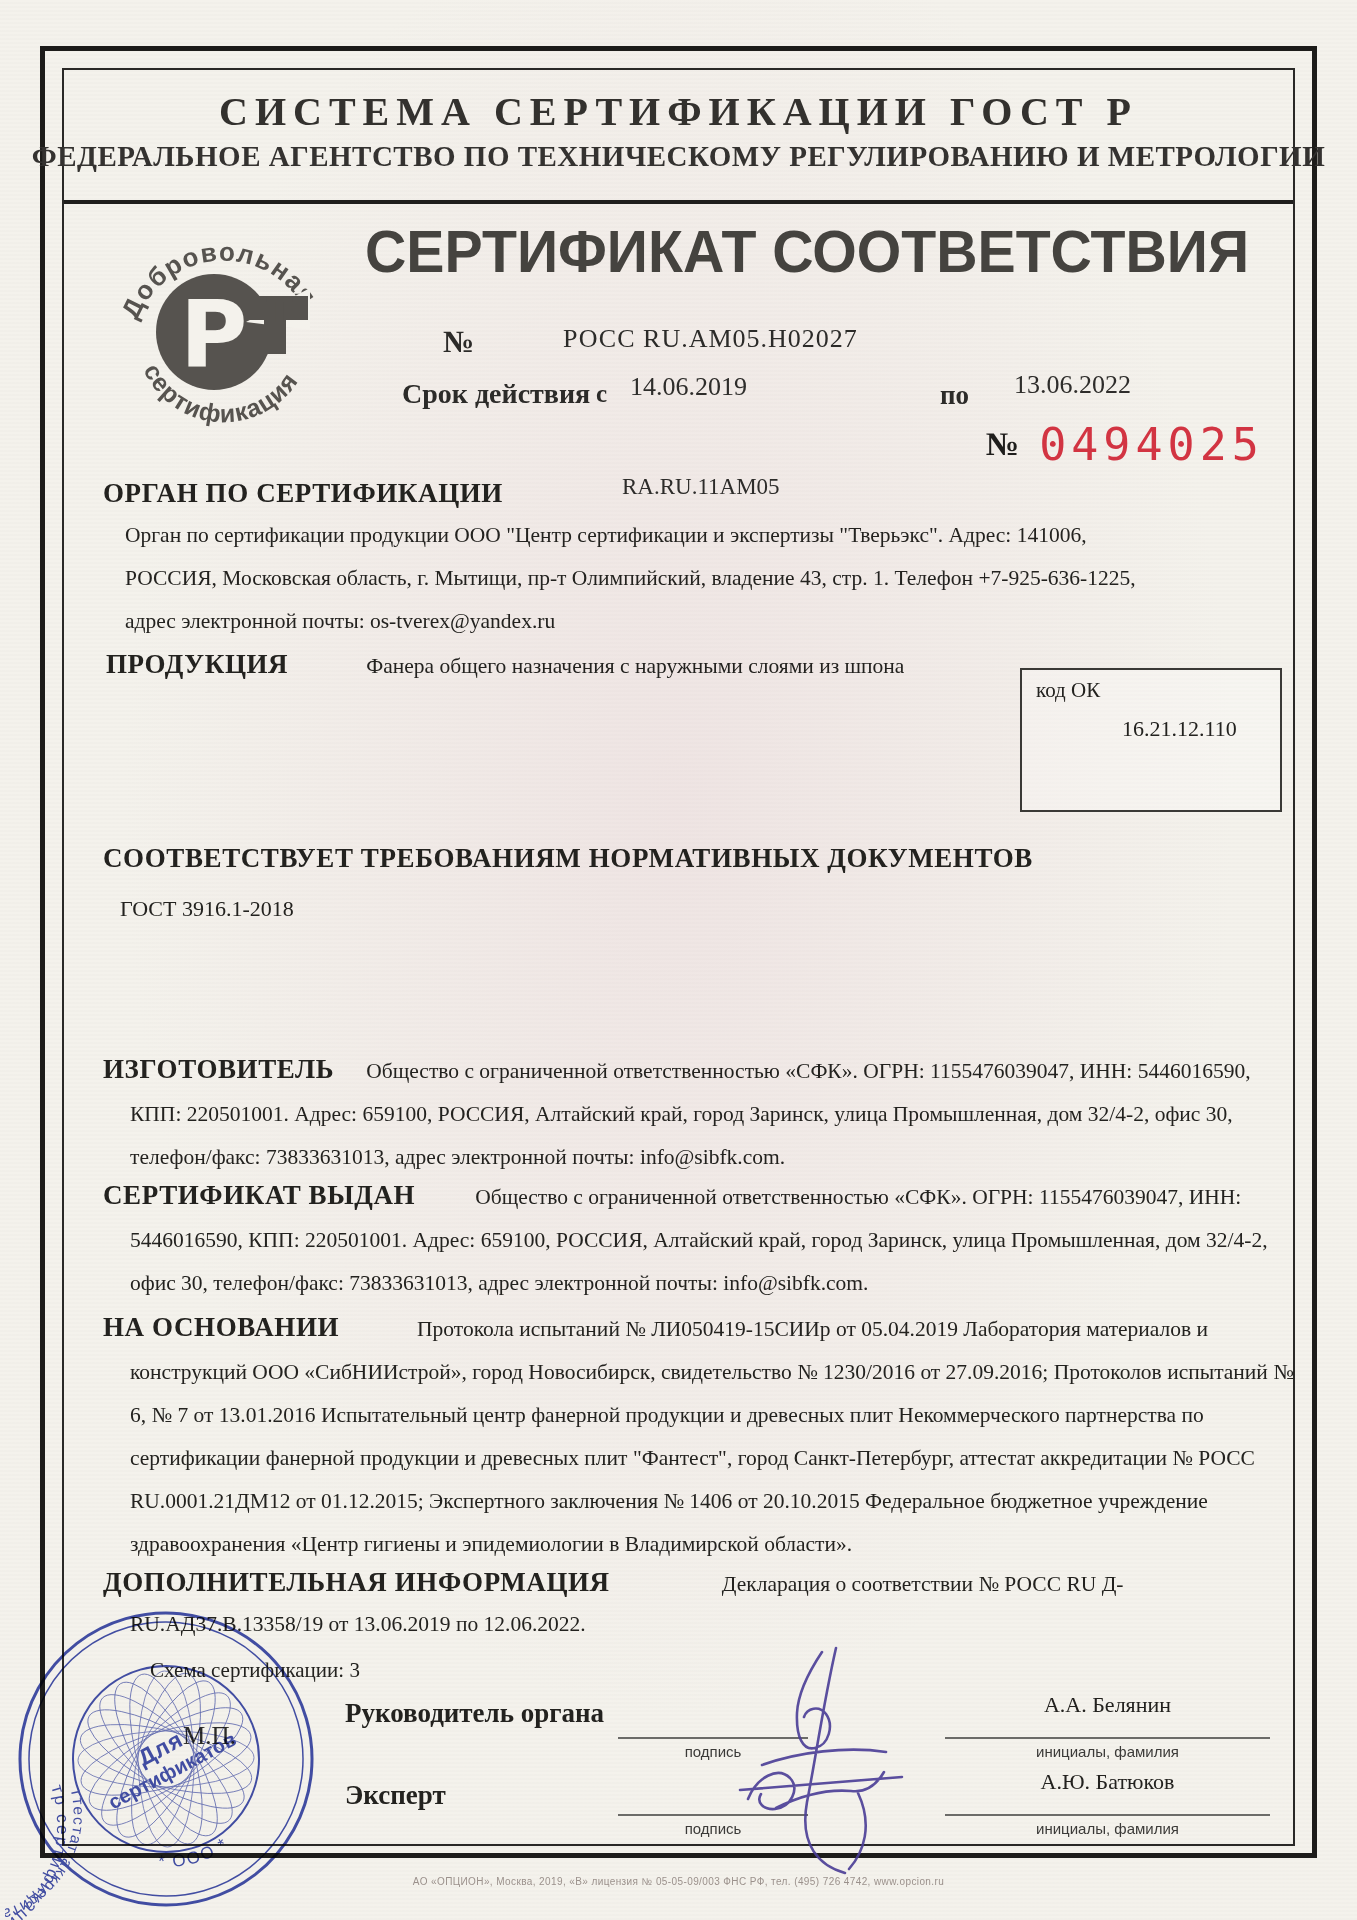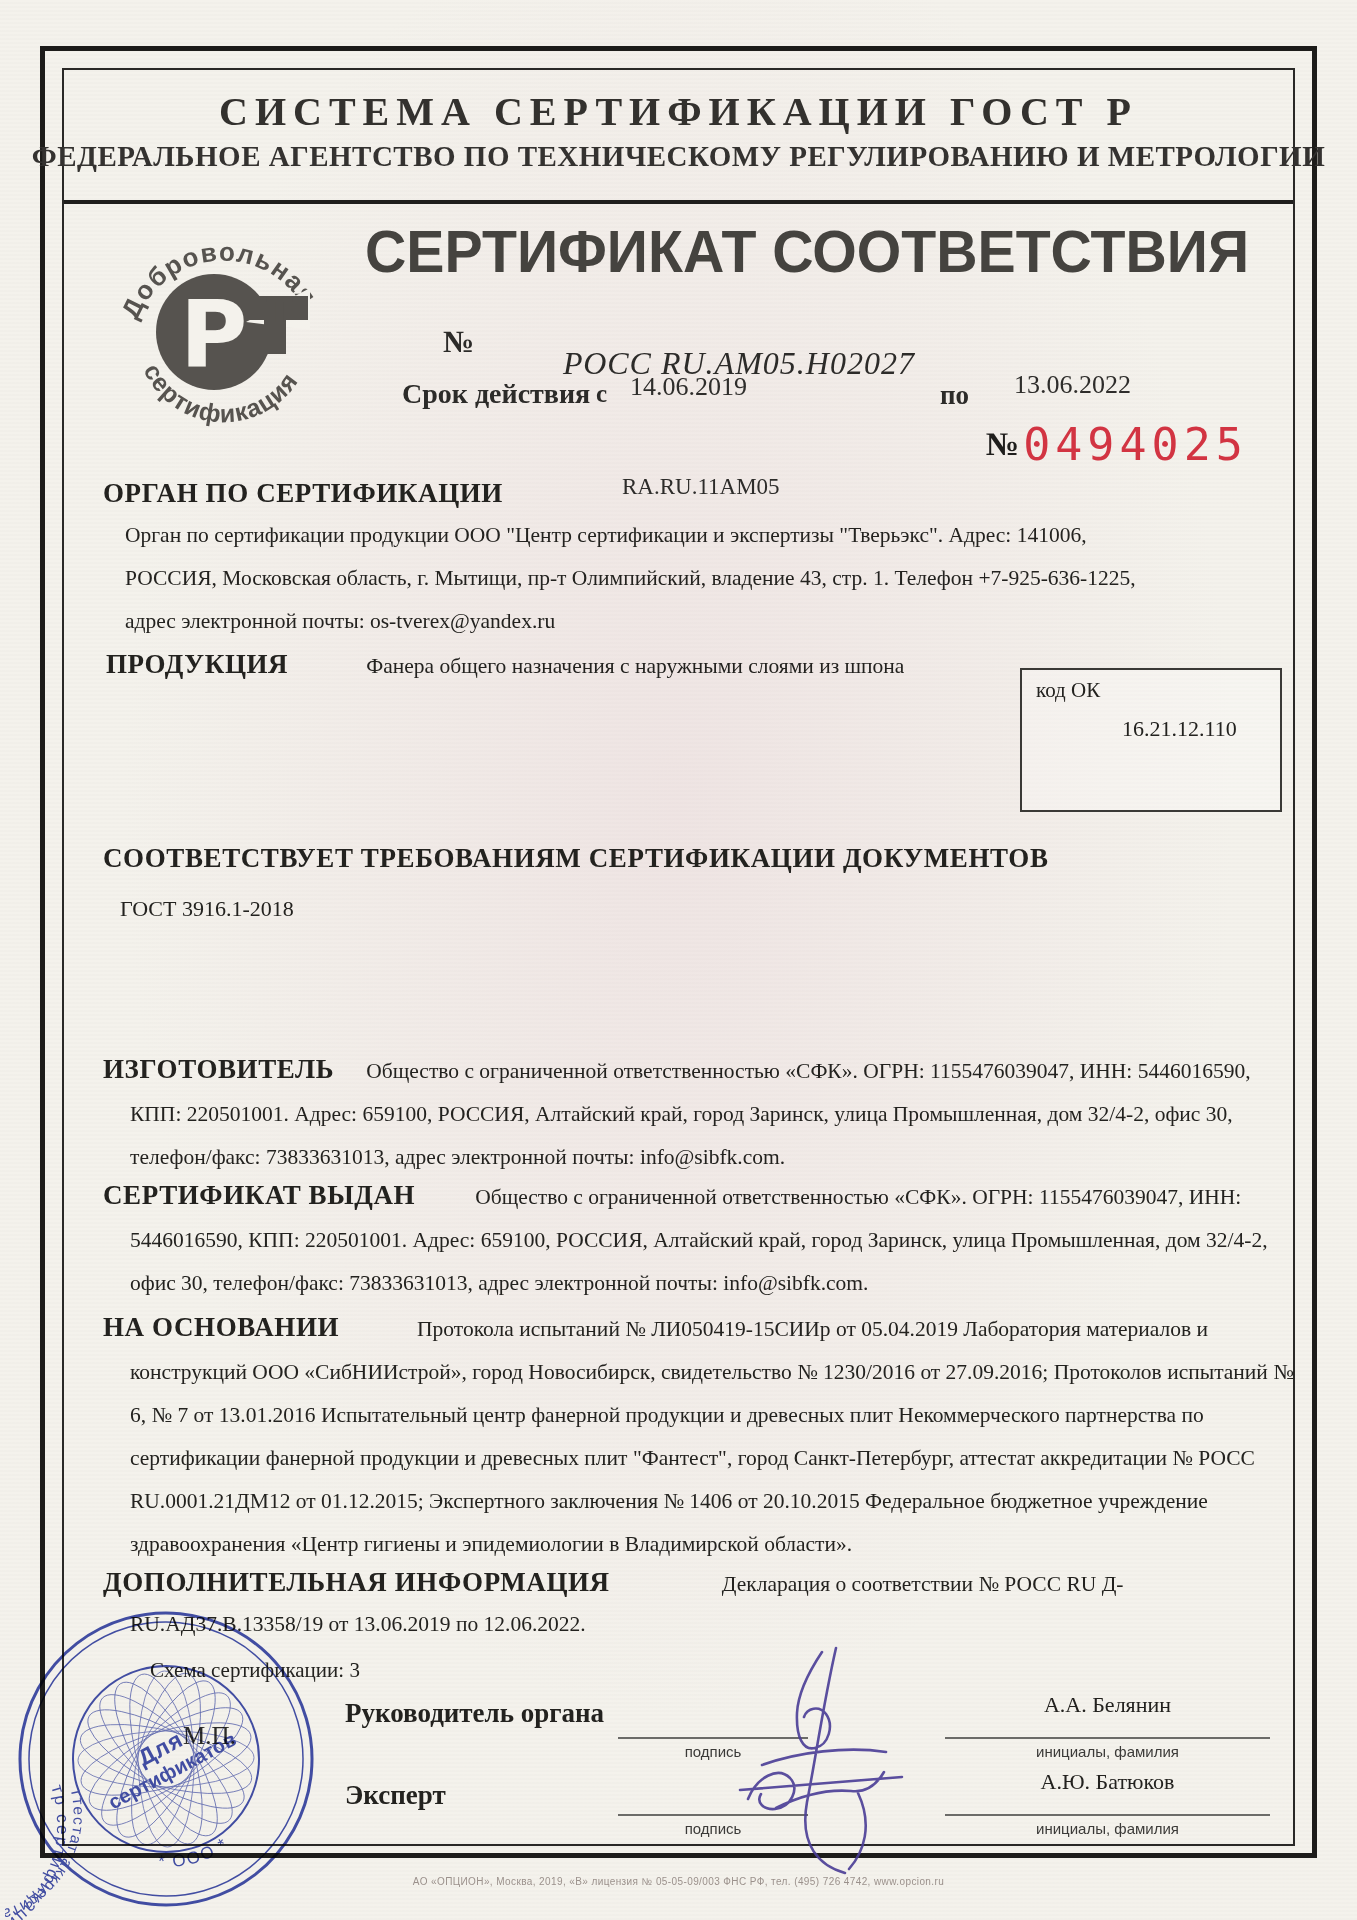--- a/index.html
+++ b/index.html
@@ -12,29 +12,29 @@
       #f4f2ec;
   }
   .abs{position:absolute;}
   .outer-border{left:40px;top:46px;width:1277px;height:1812px;border:5px solid #1d1c1a;box-sizing:border-box;}
   .inner-border{left:62px;top:68px;width:1233px;height:1778px;border:2px solid #2a2927;box-sizing:border-box;}
   .header-sys{left:0;top:88px;width:100%;text-align:center;font-weight:bold;font-size:40px;letter-spacing:7px;color:#33312e;}
   .header-agency{left:0;top:140px;width:100%;text-align:center;font-weight:bold;font-size:29px;letter-spacing:0.5px;color:#343230;}
   .header-rule{left:64px;top:200px;width:1229px;height:4px;background:#201f1d;}
   .title-main{left:365px;top:218px;font-family:"Liberation Sans",sans-serif;font-weight:bold;font-size:59px;color:#45433f;letter-spacing:0px;transform:scaleX(.97);transform-origin:left top;white-space:nowrap;}
   .no-label{left:443px;top:324px;font-size:31px;font-weight:bold;color:#2c2b29;}
-  .no-value{left:563px;top:345px;font-size:32px;letter-spacing:1px;color:#2c2b29;white-space:nowrap;font-style:italic;}
+  .no-value{left:563px;top:324px;font-size:26px;letter-spacing:1px;color:#2c2b29;white-space:nowrap;}
   .validity-label{left:402px;top:378px;font-size:28px;font-weight:bold;color:#2c2b29;}
   .from-label{left:596px;top:380px;font-size:25px;font-weight:bold;color:#2c2b29;}
   .from-date{left:630px;top:372px;font-size:26px;color:#2e2d2b;}
   .to-label{left:940px;top:380px;font-size:27px;font-weight:bold;color:#2c2b29;}
   .to-date{left:1014px;top:370px;font-size:26px;color:#2e2d2b;}
   .serial{left:986px;top:418px;white-space:nowrap;}
   .serial .nlab{font-size:33px;font-weight:bold;color:#1f1e1c;vertical-align:middle;}
-  .serial .digits{font-family:"DejaVu Sans Mono",monospace;font-size:45px;color:#d23442;letter-spacing:5px;vertical-align:middle;margin-left:0;}
+  .serial .digits{font-family:"DejaVu Sans Mono",monospace;font-size:45px;color:#d23442;letter-spacing:5px;vertical-align:middle;margin-left:16px;}
   .sec-heading{font-size:27px;font-weight:bold;letter-spacing:0.6px;color:#23221f;white-space:nowrap;}
   .org-heading{left:103px;top:478px;}
   .org-reg{left:622px;top:474px;font-size:23px;color:#2d2c2a;}
   .org-text{left:125px;top:514px;width:1048px;font-size:21.5px;line-height:43px;color:#23221f;}
   .para{font-size:21.5px;line-height:43px;color:#23221f;padding-left:27px;box-sizing:border-box;}
   .para .ph{font-size:27px;font-weight:bold;letter-spacing:0.6px;margin-left:-27px;}
   .product-para{left:106px;top:646px;width:930px;line-height:37px;}
   .product-para .ph{margin-right:78px;}
   .codebox{width:262px;height:144px;border:2px solid #3a3936;box-sizing:border-box;background:rgba(255,255,255,0.25);}
   .codebox .cb-label{position:absolute;left:14px;top:8px;font-size:21px;color:#23221f;}
@@ -117,21 +117,21 @@
 
   <div class="abs para product-para">
     <span class="ph">ПРОДУКЦИЯ</span><span>Фанера общего назначения с наружными слоями из шпона</span><br>
   </div>
 
   <div class="abs codebox box-ok">
     <span class="cb-label">код ОК</span>
     <span class="cb-value">16.21.12.110</span>
   </div>
 
-  <div class="abs sec-heading comp-heading">СООТВЕТСТВУЕТ ТРЕБОВАНИЯМ СЕРТИФИКАЦИИ ДОКУМЕНТОВ</div>
+  <div class="abs sec-heading comp-heading">СООТВЕТСТВУЕТ ТРЕБОВАНИЯМ НОРМАТИВНЫХ ДОКУМЕНТОВ</div>
   <div class="abs comp-value">ГОСТ 3916.1-2018</div>
 
 
   <div class="abs para manuf-para">
     <span class="ph">ИЗГОТОВИТЕЛЬ</span><span>Общество с ограниченной ответственностью «СФК». ОГРН: 1155476039047, ИНН: 5446016590, КПП: 220501001. Адрес: 659100, РОССИЯ, Алтайский край, город Заринск,  улица Промышленная, дом 32/4-2, офис 30, телефон/факс: 73833631013, адрес электронной почты: info@sibfk.com.</span>
   </div>
 
   <div class="abs para issued-para">
     <span class="ph">СЕРТИФИКАТ ВЫДАН</span><span>Общество с ограниченной ответственностью «СФК». ОГРН: 1155476039047, ИНН: 5446016590, КПП: 220501001. Адрес: 659100, РОССИЯ, Алтайский край, город Заринск,  улица Промышленная, дом 32/4-2, офис 30, телефон/факс: 73833631013, адрес электронной почты: info@sibfk.com.</span>
   </div>

